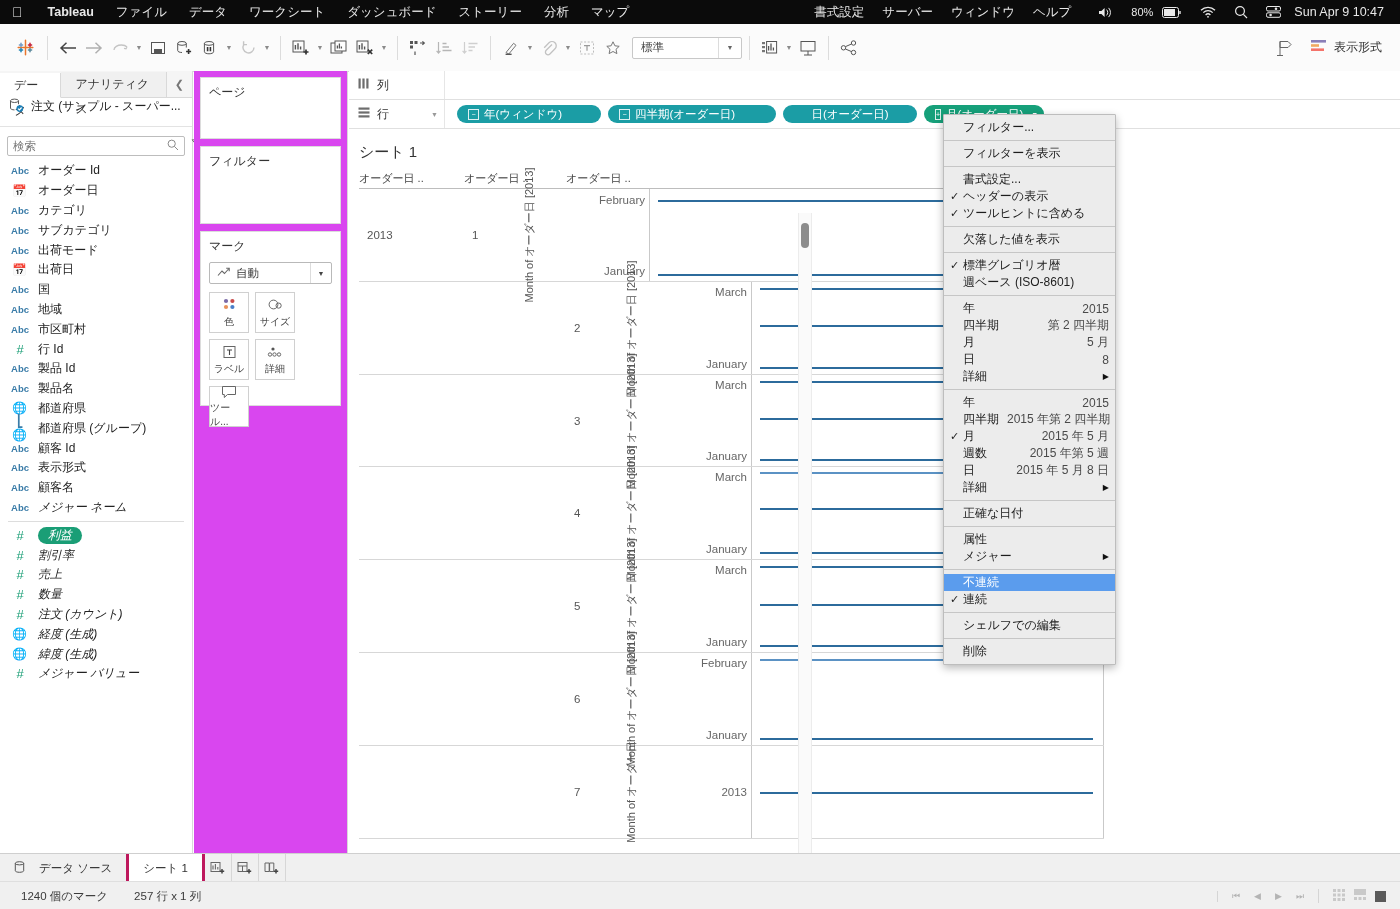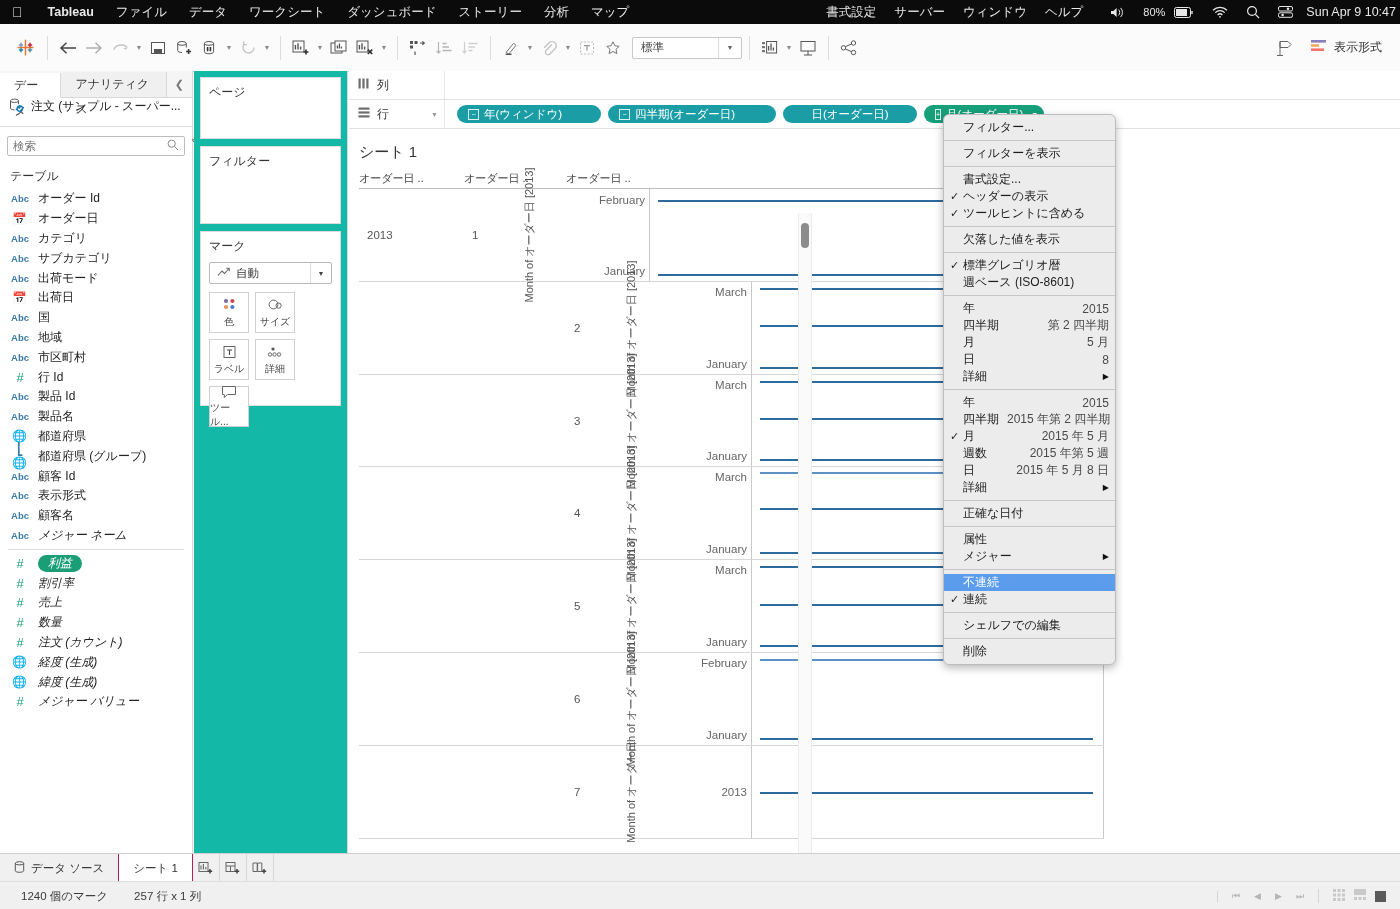--- a/index.html
+++ b/index.html
@@ -15,21 +15,21 @@
   .macbar{
     position:absolute;left:0;top:0;width:1400px;height:24px;
     background:#0b0b0b;color:#e8e8e8;display:flex;align-items:center;
     font-size:12.5px;
   }
   .macbar .apple{margin:0 14px 0 12px;font-size:14px;line-height:1;}
   .macbar .mi{padding:0 11px;white-space:nowrap;}
   .macbar .mi.brand{font-weight:bold;}
   .macbar .spacer{flex:1;}
   .macbar .ri{padding:0 9px;white-space:nowrap;display:flex;align-items:center;gap:3px;}
-  .macbar .clock{padding-right:4px;padding-left:4px;}
+  .macbar .clock{padding-right:16px;padding-left:4px;}
 
   
   .toolbar{
     position:absolute;left:0;top:24px;width:1400px;height:47px;
     background:#fbfbfb;border-bottom:1px solid #d6d6d6;
     display:flex;align-items:center;
   }
   .tb-sep{width:1px;height:24px;background:#dcdcdc;margin:0 7px;}
   .tbtn{
     width:26px;height:26px;display:flex;align-items:center;justify-content:center;
@@ -84,21 +84,21 @@
   .fld .lbl{white-space:nowrap;}
   .fld.measure .lbl{font-style:italic;}
   .divline{height:1px;background:#ddd;margin:4px 8px 3px 8px;}
   .fld .pillsel{
     background:#1a9e76;color:#fff;border-radius:10px;padding:1px 10px 2px 10px;
     font-style:italic;line-height:14px;
   }
 
   
   .cards{
-    position:absolute;left:194px;top:71px;width:154px;height:782px;background:#14b8a6;
+    position:absolute;left:194px;top:71px;width:154px;height:782px;background:#d946ef;
     border-right:1px solid #d9d9d9;box-sizing:border-box;padding:6px 6px 0 6px;
   }
   .card{background:#fff;border:1px solid #dcdcdc;margin-bottom:7px;box-sizing:border-box;}
   .card .ctitle{font-size:12px;color:#333;padding:6px 0 0 8px;}
   .card.pages{height:62px;}
   .card.filters{height:78px;}
   .card.marks{height:175px;padding-bottom:6px;}
   .markssel{
     margin:7px 8px 0 8px;height:22px;border:1px solid #b9b9b9;background:#fff;border-radius:2px;
     display:flex;align-items:center;font-size:11.5px;color:#333;padding-left:7px;gap:6px;
@@ -168,39 +168,39 @@
     position:absolute;right:292px;top:45px;width:12px;height:672px;background:#fafafa;
     border-left:1px solid #ececec;border-right:1px solid #ececec;
   }
   .vscroll .thumb{position:absolute;left:2px;top:10px;width:8px;height:25px;background:#8c8c8c;border-radius:4px;}
 
   
   .ctxmenu{
     position:absolute;left:943px;top:114px;width:173px;background:#ececec;
     border:1px solid #bdbdbd;box-shadow:0 3px 9px rgba(0,0,0,.28);
     font-size:12px;color:#1d1d1d;padding:4px 0;box-sizing:border-box;z-index:50;
-    border-radius:6px;
+    border-radius:1px;
   }
   .mrow{height:17px;display:flex;align-items:center;padding:0 6px 0 6px;box-sizing:border-box;}
   .mrow .ck{width:13px;flex:none;font-size:11px;color:#1d1d1d;}
   .mrow .mlbl{white-space:nowrap;}
   .mrow .mval{margin-left:auto;color:#4a4a4a;padding-left:8px;white-space:nowrap;}
   .mrow .arr{margin-left:auto;font-size:8px;color:#111;}
   .mrow.sel{background:#5b9ced;color:#fff;}
   .mrow.sel .mlbl{color:#fff;}
   .msep{height:1px;background:#c6c6c6;margin:4px 0;}
 
   
   .tabbar{
     position:absolute;left:0;top:853px;width:1400px;height:28px;background:#f0f0f0;
     border-top:1px solid #cfcfcf;display:flex;align-items:stretch;
   }
   .tbitem{
-    display:flex;align-items:center;gap:6px;padding:0 14px;font-size:11.5px;color:#333;
-    border-right:1px solid #be185d;
+    display:flex;align-items:center;gap:14px;padding:0 14px;font-size:11.5px;color:#333;
+    border-right:3px solid #be185d;
   }
   .tbitem.sheet{background:#fff;}
   .tbicon{width:26px;display:flex;align-items:center;justify-content:center;border-right:1px solid #d7d7d7;color:#555;}
   .statusbar{
     position:absolute;left:0;top:881px;width:1400px;height:28px;background:#f0f0f0;
     border-top:1px solid #dfdfdf;display:flex;align-items:center;font-size:11.5px;color:#3a3a3a;
   }
   .statusbar .s1{padding-left:21px;}
   .statusbar .s2{padding-left:26px;}
   .statusbar .sright{margin-left:auto;display:flex;align-items:center;}
@@ -499,21 +499,20 @@
             <rect x="4" y="1" width="9" height="2" fill="#8aa9bd"></rect>
             <rect x="0" y="4.8" width="3" height="2" fill="#5c8fb0"></rect>
             <rect x="4" y="4.8" width="9" height="2" fill="#8aa9bd"></rect>
             <rect x="0" y="8.6" width="3" height="2" fill="#5c8fb0"></rect>
             <rect x="4" y="8.6" width="9" height="2" fill="#8aa9bd"></rect>
           </svg>
       </span>
       <span style="font-size:8px;color:#555;">▼</span>
     </div>
 
-    <div class="sectitle">テーブル</div>
 
     <div class="fieldlist">
       <div class="fld">
           <span class="ic">Abc</span>
           <span class="lbl">オーダー Id</span>
         </div>
       <div class="fld">
           <span class="ic cal">📅</span>
           <span class="lbl">オーダー日</span>
         </div>

